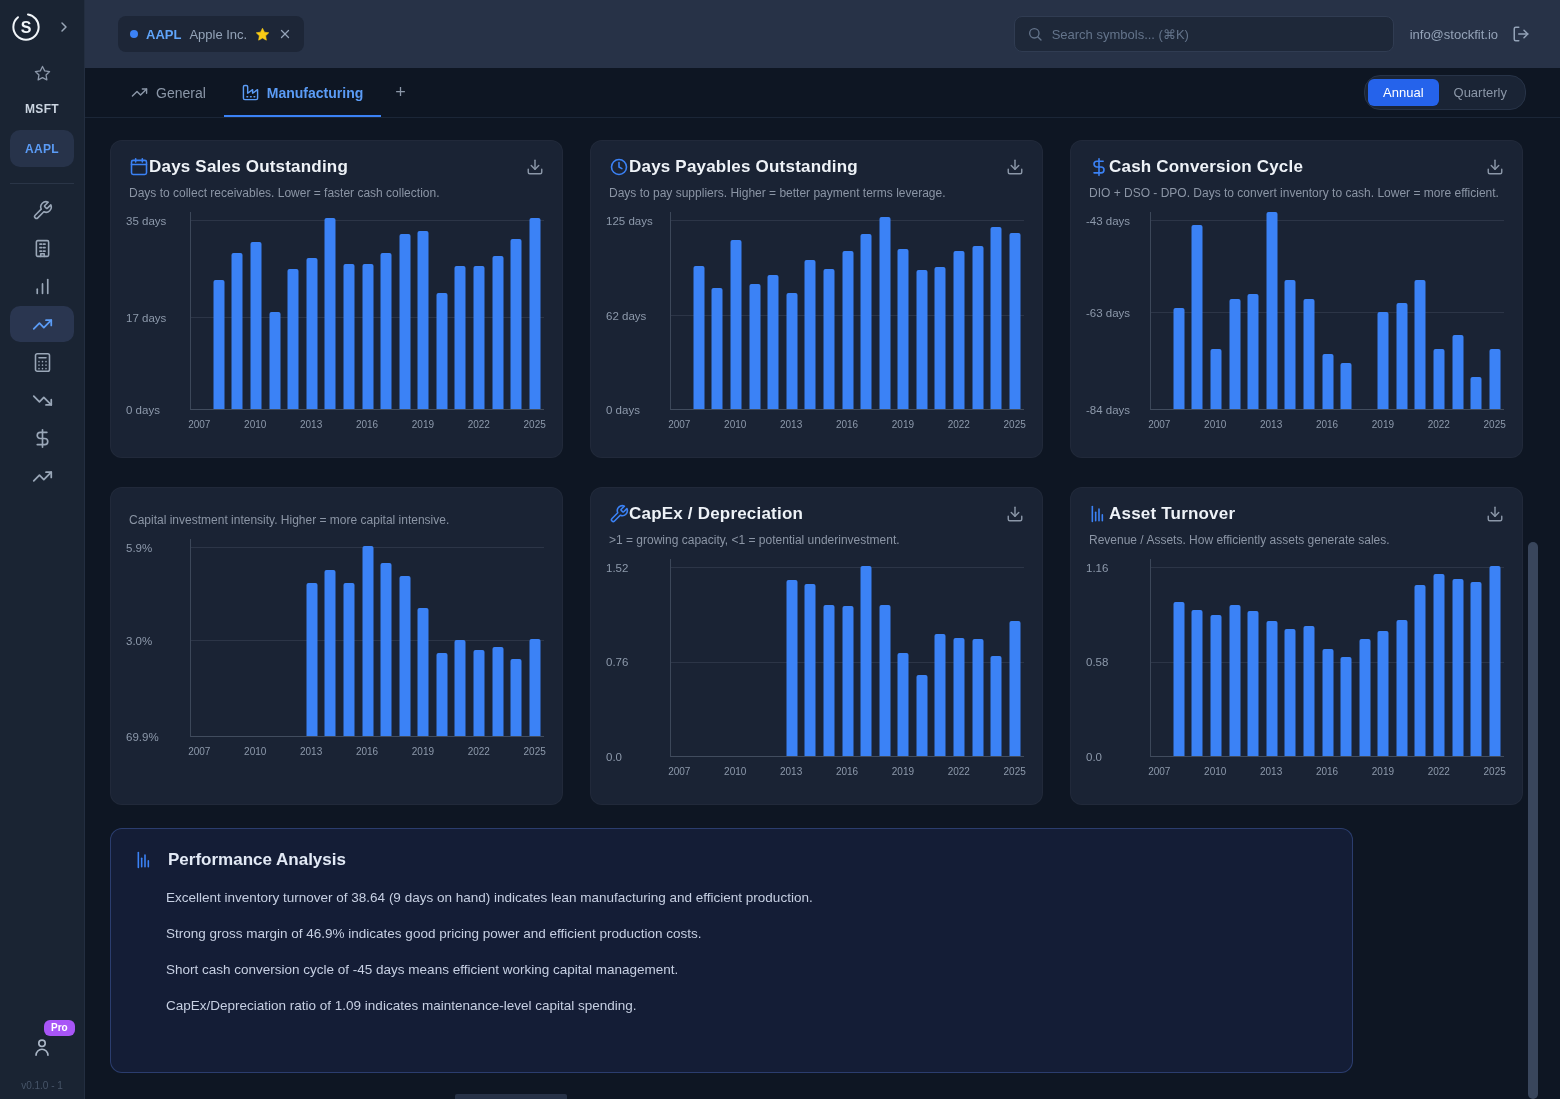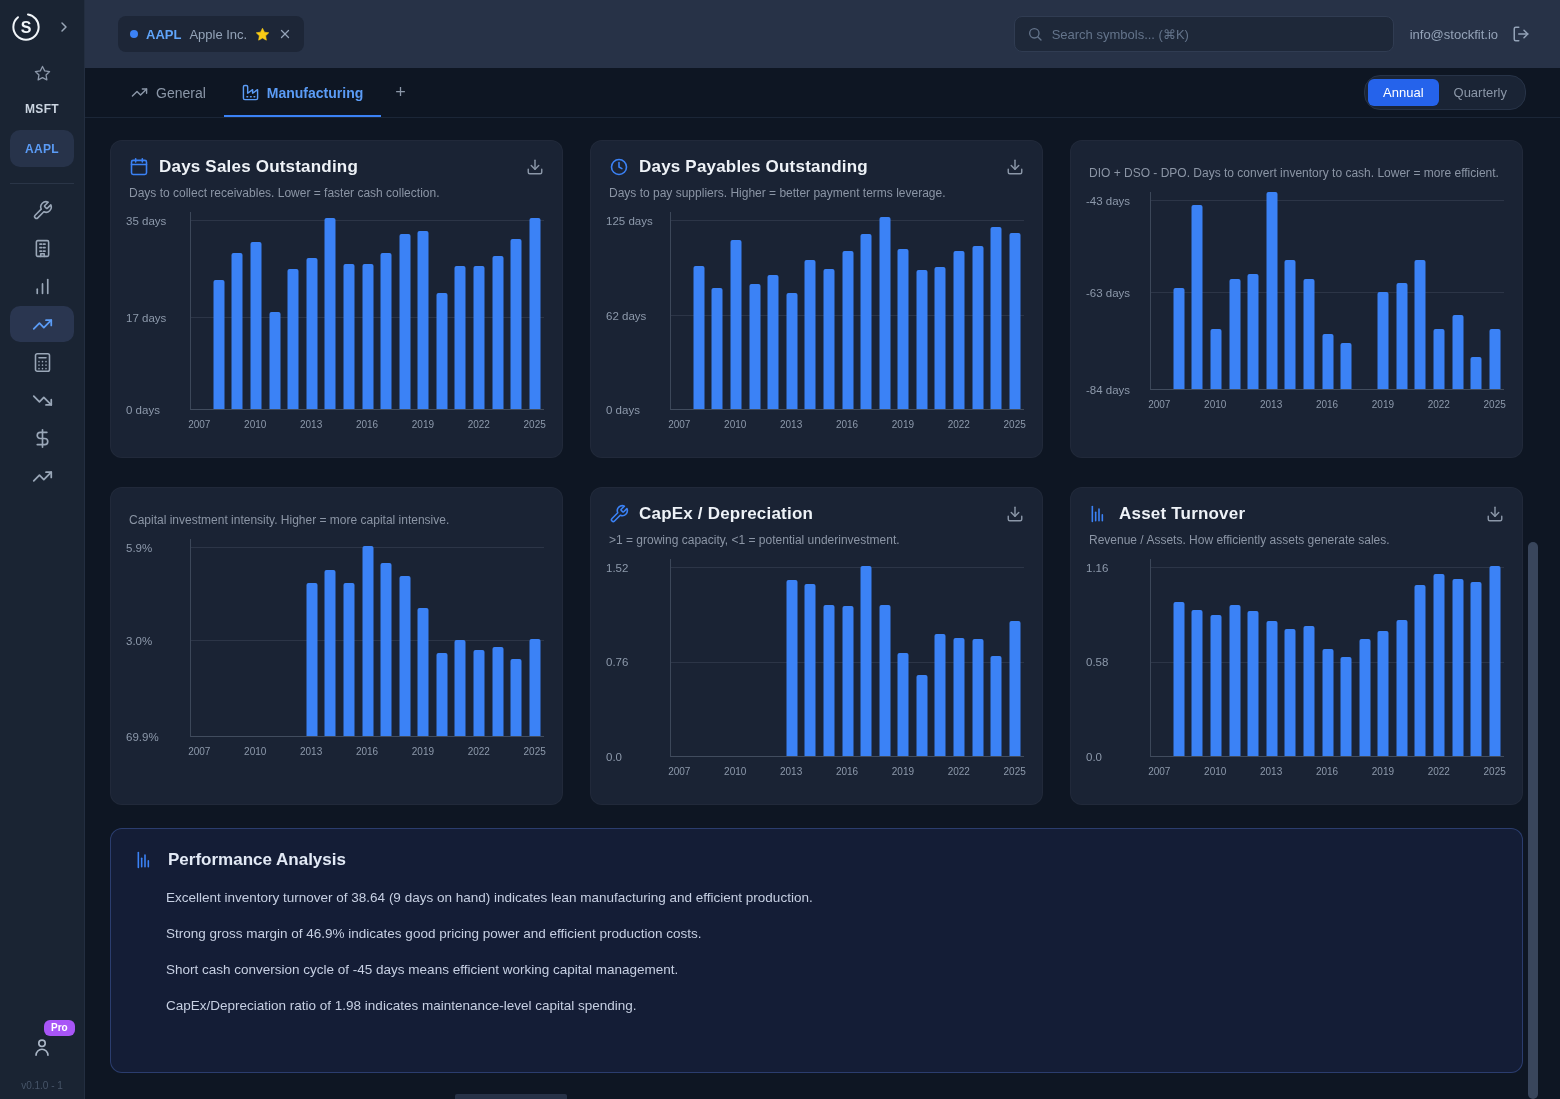--- a/index.html
+++ b/index.html
@@ -84,38 +84,38 @@
   }
   .period-btn { border:none; background:none; color:#8b97a8; font-size:13px; padding:6px 15px; border-radius:6px; cursor:pointer; font-family:"Liberation Sans", sans-serif; }
   .period-btn.active { background:#2563eb; color:#fff; }
 
   
   .grid { padding:22px 0 0 25px; display:flex; flex-wrap:wrap; gap:29px 27px; }
   .card {
     width:453px; height:318px; background:#1a2334; border:1px solid rgba(255,255,255,.03);
     border-radius:12px; padding:16px 18px 10px 15px;
   }
-  .card-head { display:flex; align-items:center; gap:10px; padding-left:3px; }
+  .card-head { display:flex; align-items:center; gap:0; padding-left:3px; }
   .cicon { color:#3b82f6; flex:none; display:flex; }
   .ctitle { font-size:17px; font-weight:bold; color:#eef2f7; letter-spacing:.2px; }
   .dl { margin-left:auto; background:none; border:none; color:#8b97a8; cursor:pointer; display:flex; }
   .csub { margin-top:9px; font-size:12px; color:#8b95a5; padding-left:3px; }
   .chart { display:flex; margin-top:12px; }
   .ylabels { width:64px; flex:none; position:relative; height:198px; }
   .ytick { position:absolute; left:0; transform:translateY(-50%); font-size:11.5px; color:#8d99ab; white-space:nowrap; }
   .plotwrap { flex:1; }
   .plot { position:relative; height:198px; border-left:1px solid rgba(148,163,184,.28); border-bottom:1px solid rgba(148,163,184,.32); overflow:hidden; }
   .gridline { position:absolute; left:0; right:0; height:1px; background:rgba(148,163,184,.15); }
   .bar { position:absolute; bottom:0; width:11px; transform:translateX(-50%); background:#3b82f6; border-radius:2px 2px 0 0; }
   .xlabels { position:relative; height:24px; }
   .xtick { position:absolute; top:9px; transform:translateX(-50%); font-size:10px; color:#8d99ab; }
 
   
   .analysis {
-    margin:23px 0 0 25px; width:1413px; height:245px;
+    margin:23px 0 0 25px; width:1243px; height:245px;
     background:#141d36; border:1px solid rgba(72,103,180,.45); border-radius:12px;
     padding:21px 24px;
   }
   .an-head { display:flex; align-items:center; gap:13px; }
   .an-icon { color:#3b82f6; display:flex; }
   .an-title { font-size:17px; font-weight:bold; color:#e2e9f5; }
   .an-lines { margin:20px 0 0 31px; }
   .an-line { font-size:13.5px; color:#c6cfe2; margin-bottom:21px; }
 
   
@@ -418,20 +418,36 @@
               <div class="xtick" style="left: 50%;">2016</div>
               <div class="xtick" style="left: 65.7895%;">2019</div>
               <div class="xtick" style="left: 81.5789%;">2022</div>
               <div class="xtick" style="left: 97.3684%;">2025</div>
             </div>
         </div>
       </div>
     </section>
 
     <section class="card">
+      <div class="card-head">
+        <span class="cicon">
+            <svg viewBox="0 0 24 24" width="20" height="20" fill="none" stroke="currentColor" stroke-width="1.9" stroke-linecap="round">
+              <line x1="12" y1="2" x2="12" y2="22"></line>
+              <path d="M17 5H9.5a3.5 3.5 0 0 0 0 7h5a3.5 3.5 0 0 1 0 7H6"></path>
+            </svg>
+          </span>
+        <h3 class="ctitle">Cash Conversion Cycle</h3>
+        <button class="dl">
+            <svg viewBox="0 0 24 24" width="18" height="18" fill="none" stroke="currentColor" stroke-width="1.9" stroke-linecap="round" stroke-linejoin="round">
+              <path d="M21 15v4a2 2 0 0 1-2 2H5a2 2 0 0 1-2-2v-4"></path>
+              <polyline points="7 10 12 15 17 10"></polyline>
+              <line x1="12" y1="15" x2="12" y2="3"></line>
+            </svg>
+          </button>
+      </div>
       <p class="csub">DIO + DSO - DPO. Days to convert inventory to cash. Lower = more efficient.</p>
       <div class="chart">
         <div class="ylabels">
             <div class="ytick" style="top: 4.30622%;">-43 days</div>
             <div class="ytick" style="top: 50.9861%;">-63 days</div>
             <div class="ytick" style="top: 100%;">-84 days</div>
           </div>
         <div class="plotwrap">
           <div class="plot">
               <div class="gridline" style="top: 4.30622%;"></div>
@@ -637,20 +653,20 @@
             <line x1="12" y1="20" x2="12" y2="6"></line>
             <line x1="16" y1="20" x2="16" y2="13"></line>
           </svg>
         </span>
       <h3 class="an-title">Performance Analysis</h3>
     </div>
     <div class="an-lines">
       <p class="an-line">Excellent inventory turnover of 38.64 (9 days on hand) indicates lean manufacturing and efficient production.</p>
       <p class="an-line">Strong gross margin of 46.9% indicates good pricing power and efficient production costs.</p>
       <p class="an-line">Short cash conversion cycle of -45 days means efficient working capital management.</p>
-      <p class="an-line">CapEx/Depreciation ratio of 1.98 indicates maintenance-level capital spending.</p>
+      <p class="an-line">CapEx/Depreciation ratio of 1.09 indicates maintenance-level capital spending.</p>
     </div>
   </section>
 
   <div class="cutoff-strip"></div>
 </main>
 
 <div class="scroll-thumb"></div>
 
 </body></html>

